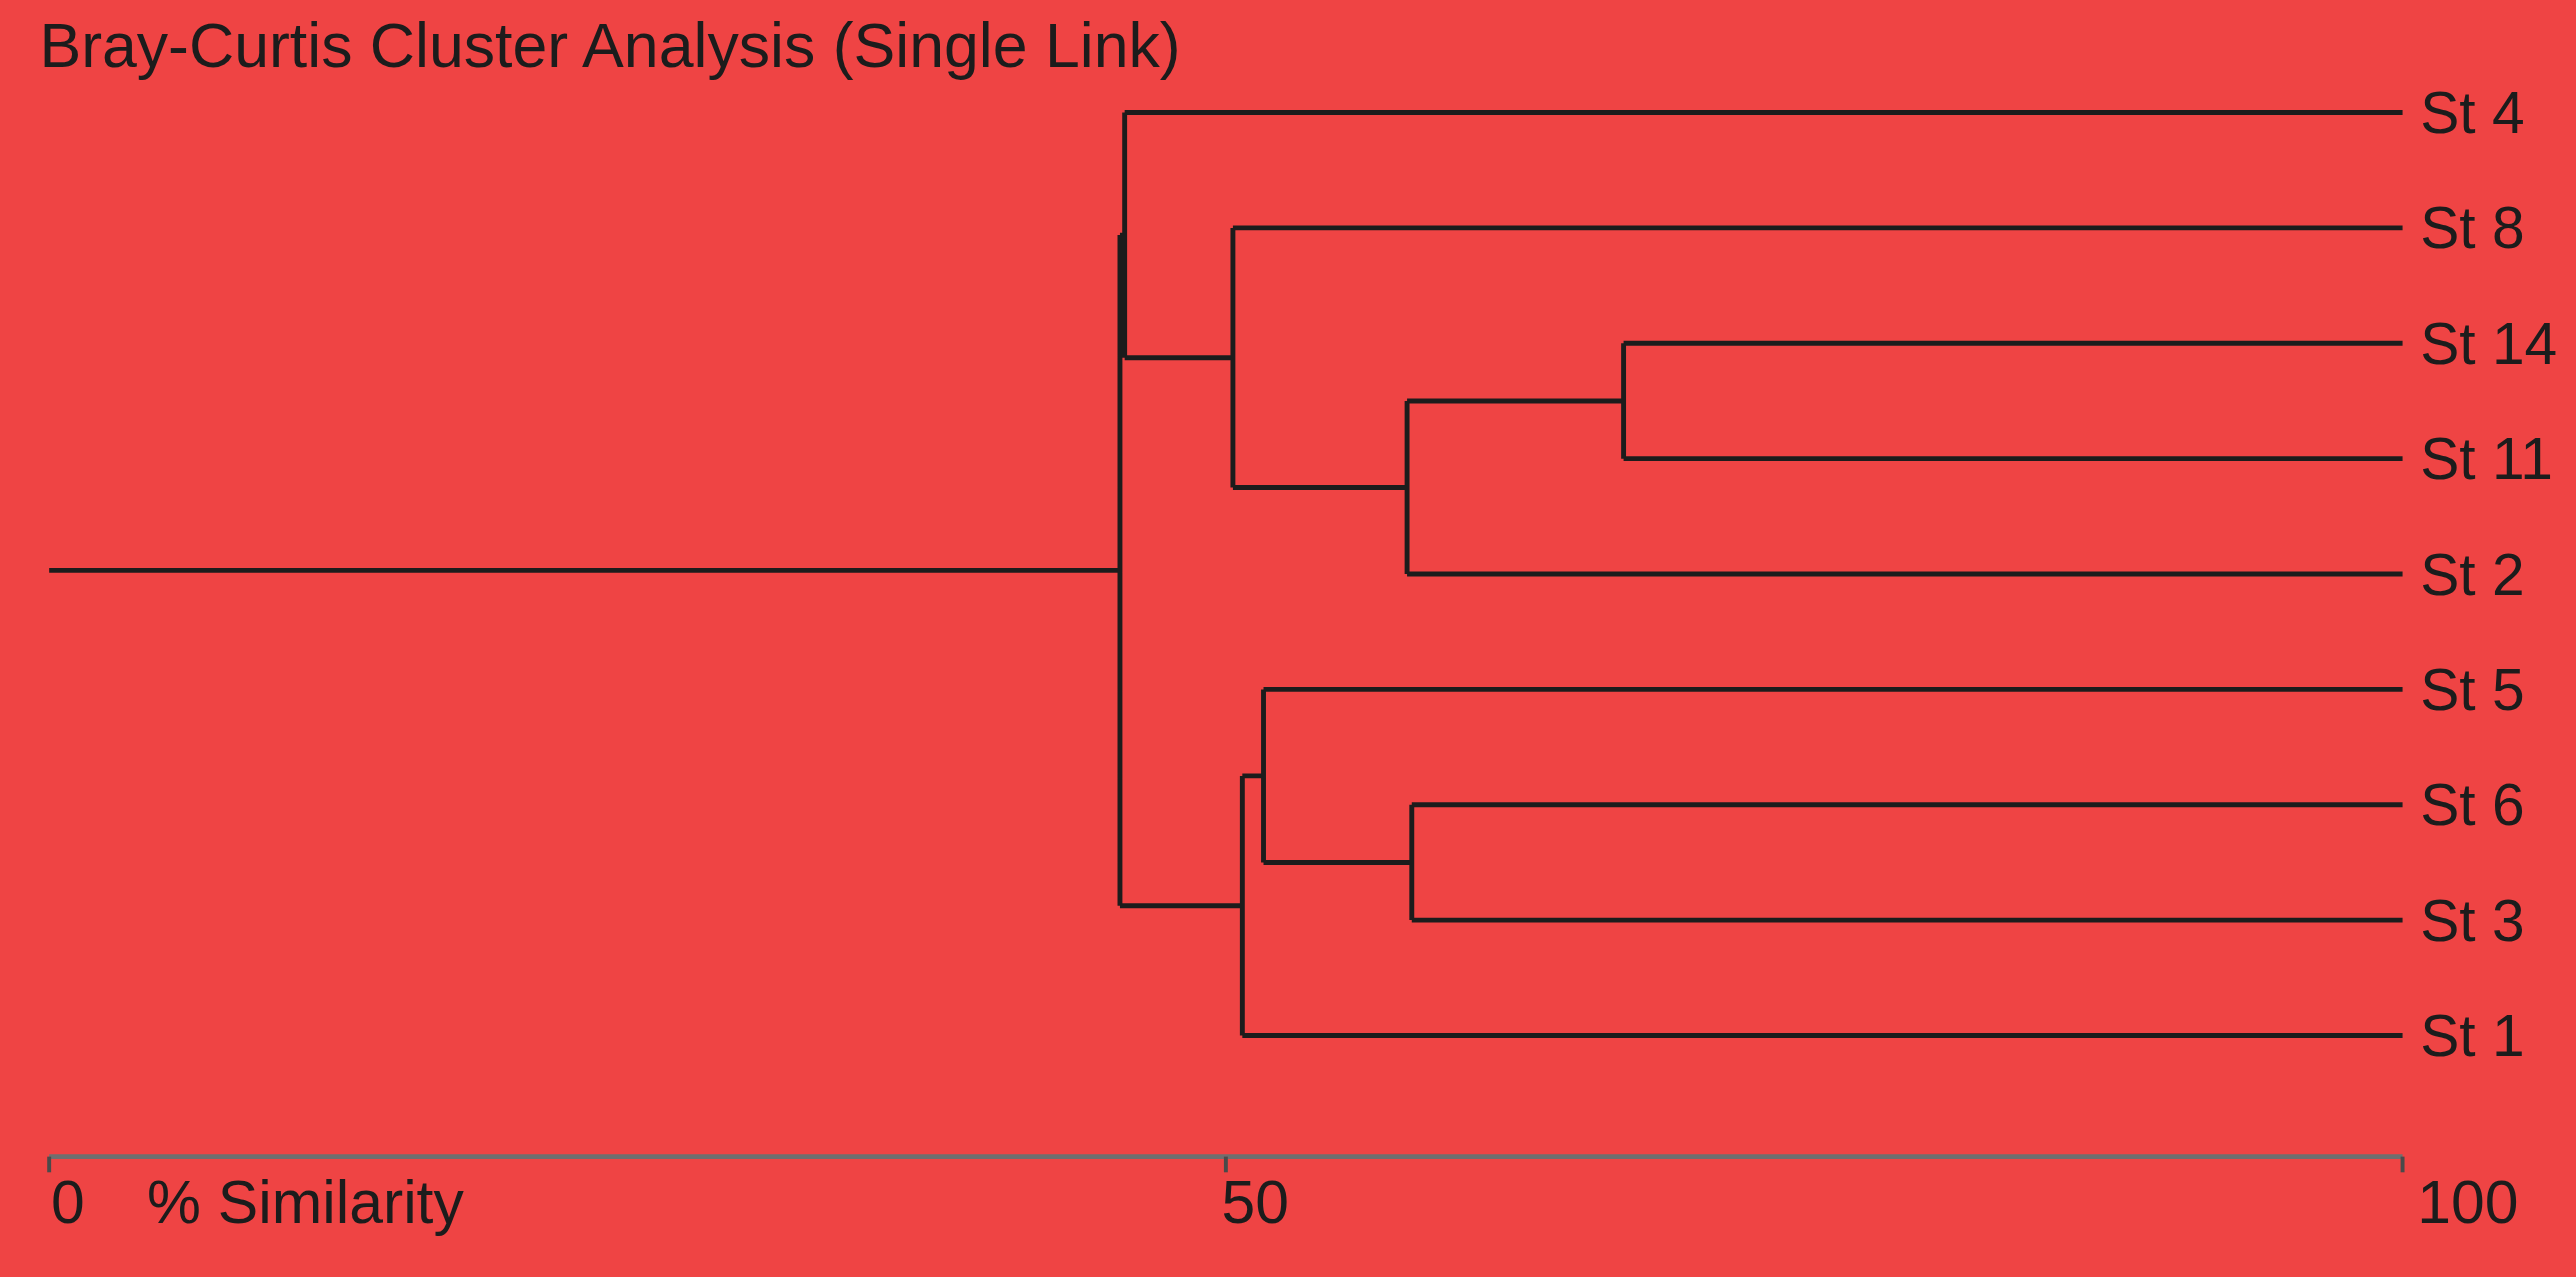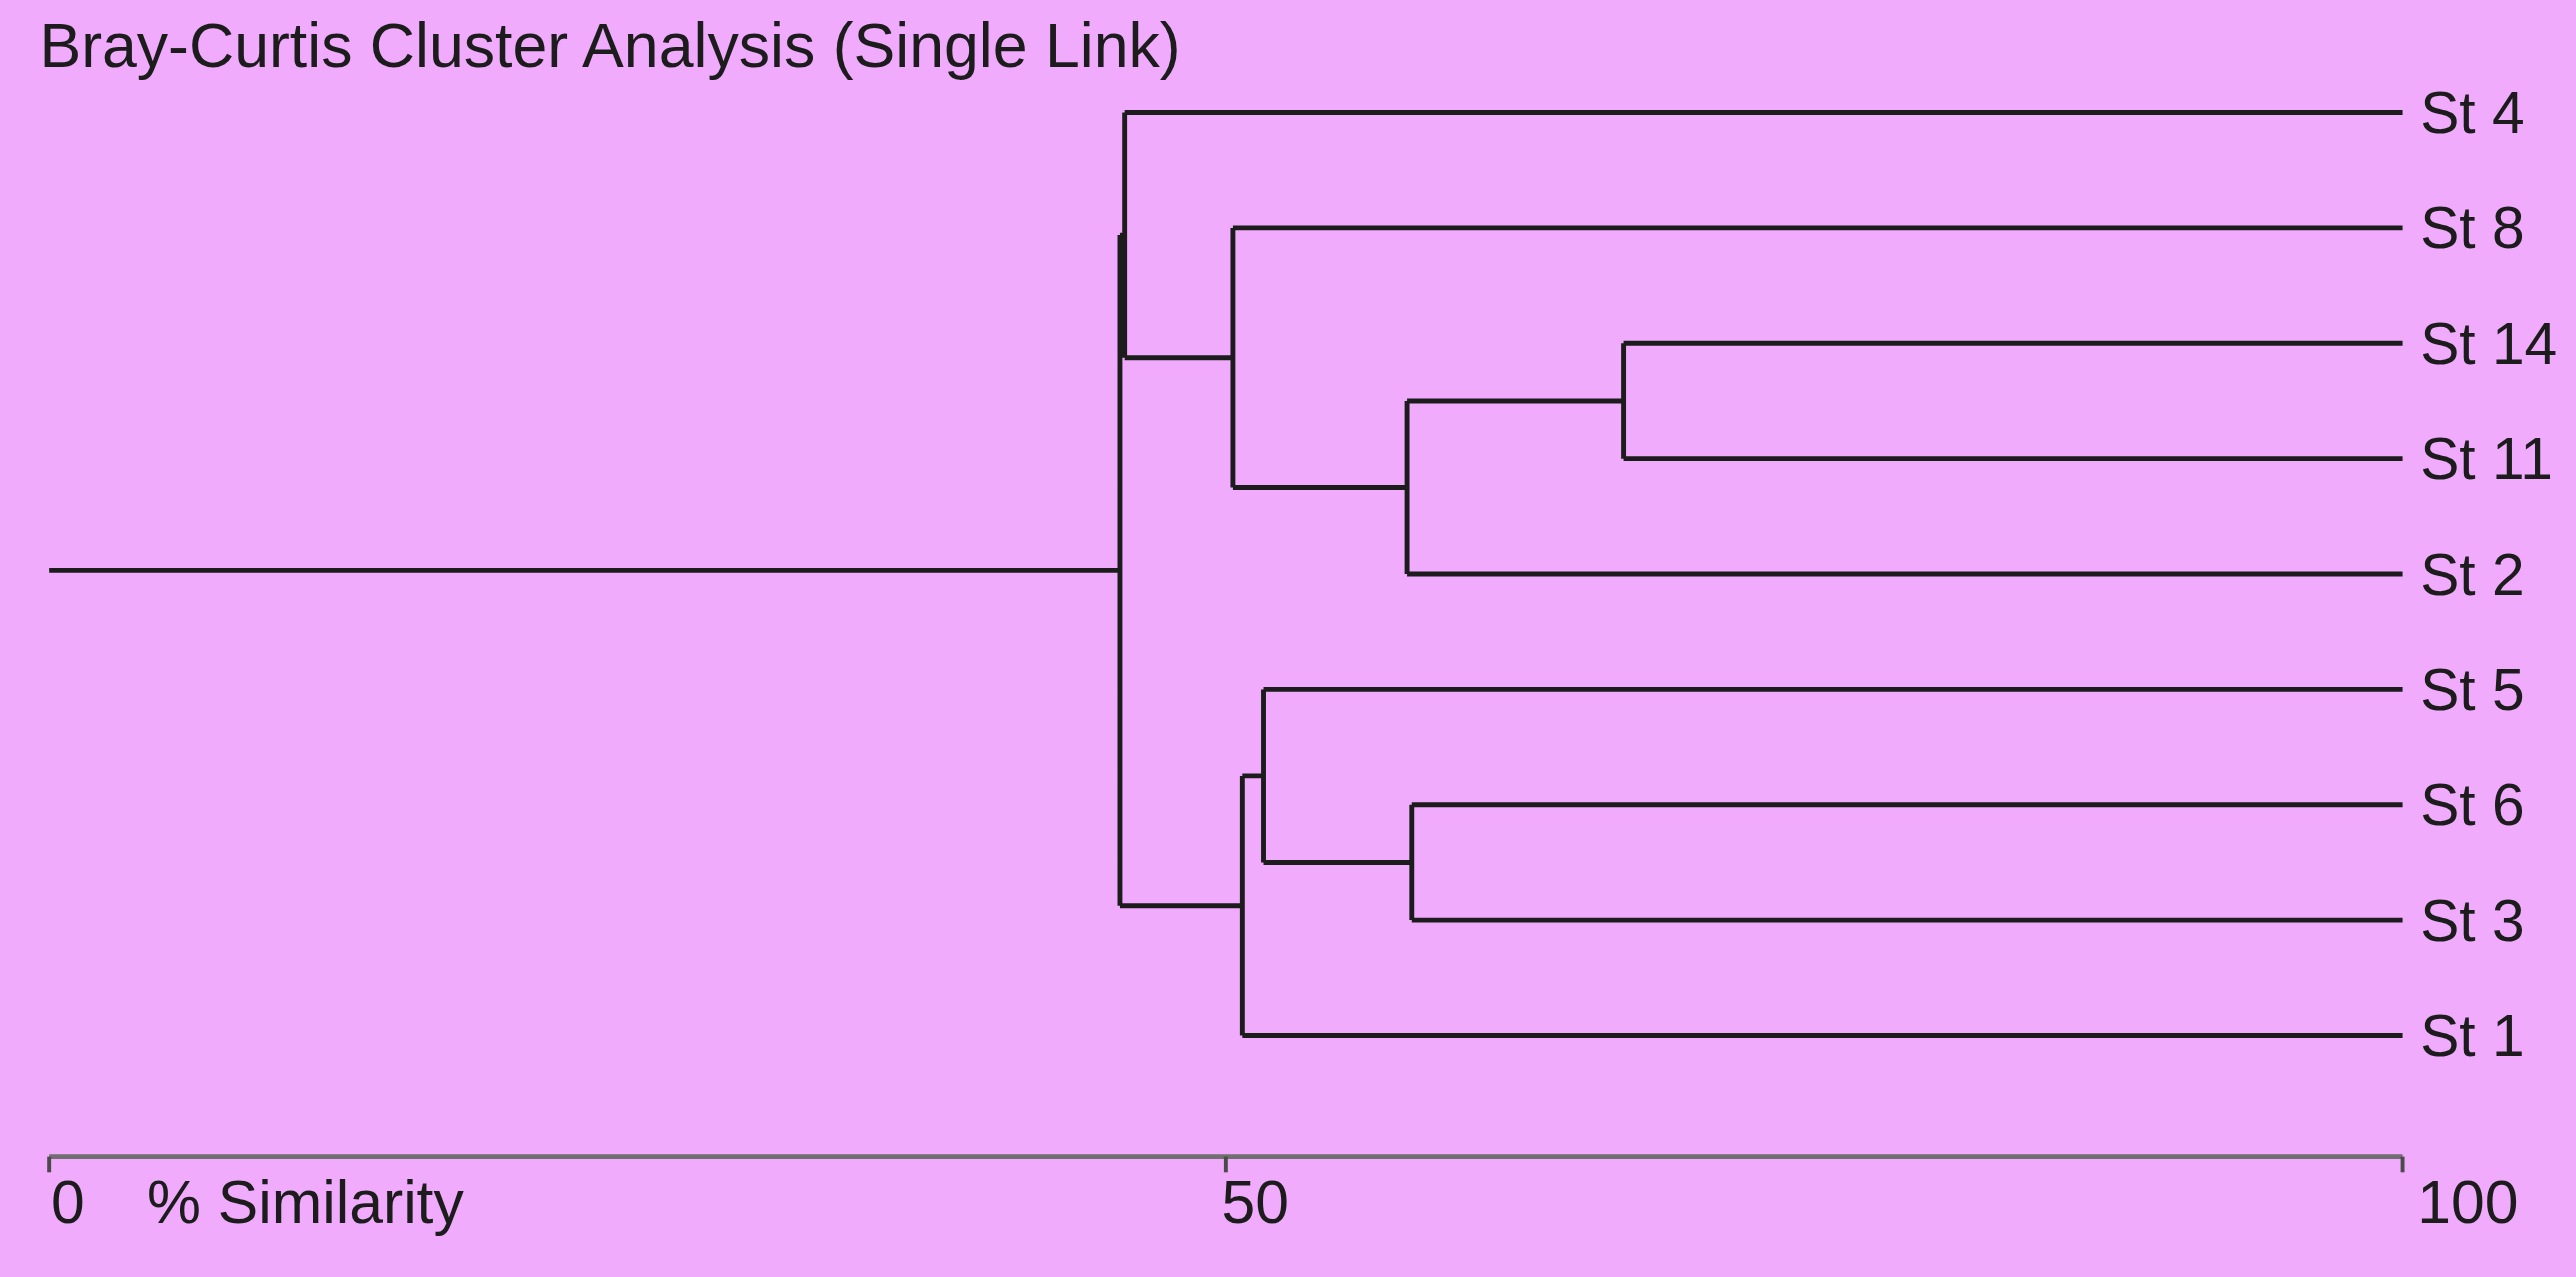--- a/index.html
+++ b/index.html
@@ -4,21 +4,21 @@
 <style>
   html, body {
     margin: 0;
     padding: 0;
     background: #ffffff;
   }
   #page {
     position: relative;
     width: 2576px;
     height: 1277px;
-    background: #f0abfc;
+    background: #ef4444;
     overflow: hidden;
     font-family: "Liberation Sans", sans-serif;
   }
   svg text {
     font-family: "Liberation Sans", sans-serif;
     fill: #1c1c1c;
   }
   .title-text {
     font-size: 64px;
   }

